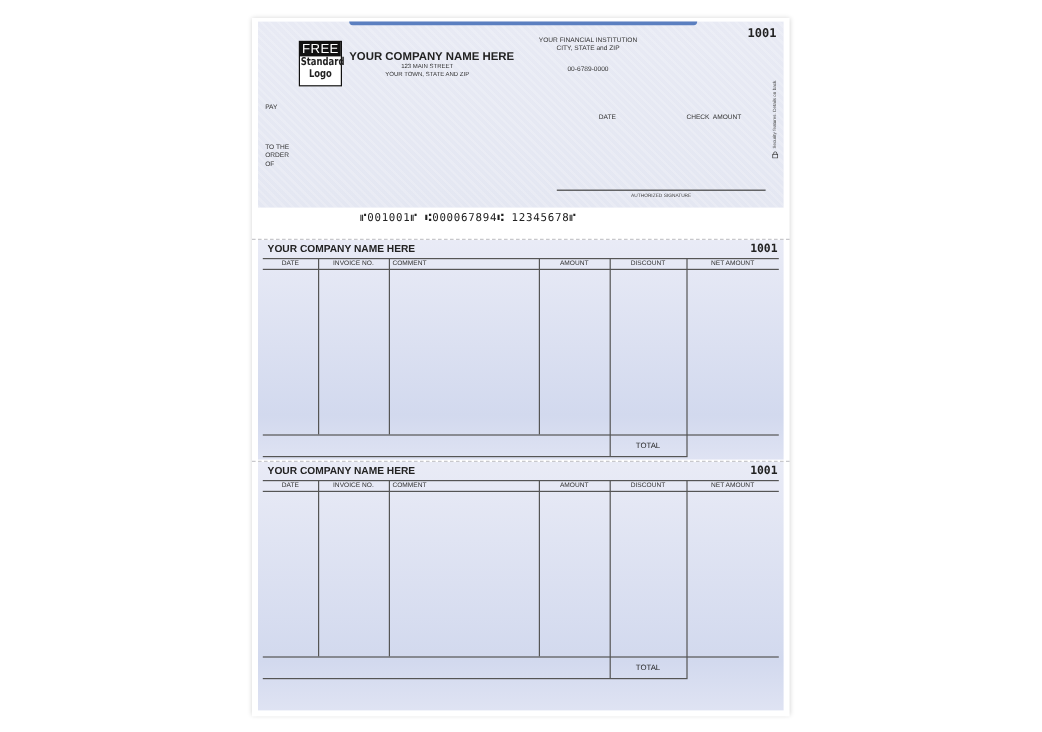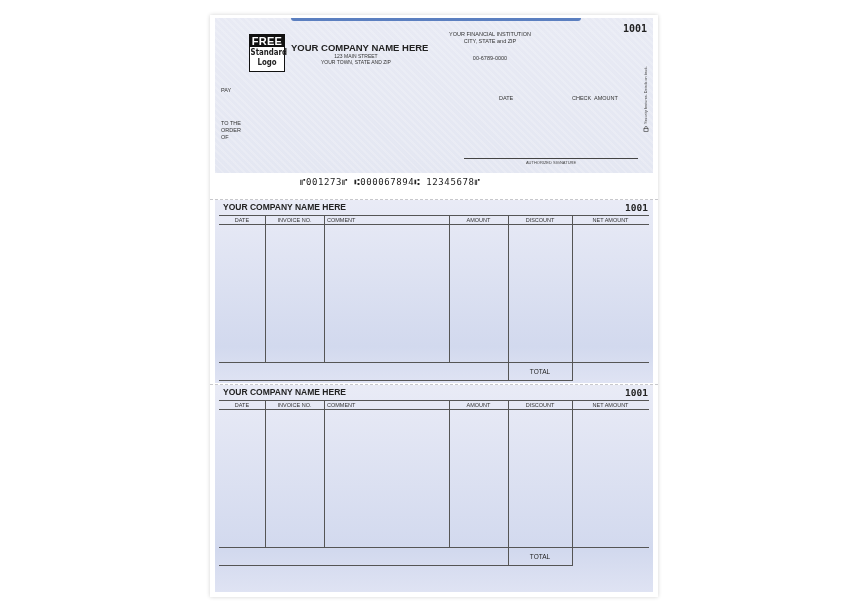--- a/index.html
+++ b/index.html
@@ -8,21 +8,21 @@
   .paper { position:absolute; left:210px; top:15px; width:448px; height:582px;
            background:#ffffff; box-shadow:0 0 4px rgba(0,0,0,0.18); }
   .check-face { position:absolute; left:5px; top:3px; width:438px; height:155px;
            background:
              repeating-linear-gradient(45deg, rgba(255,255,255,0.18) 0 2px, rgba(255,255,255,0) 2px 5px),
              linear-gradient(#e8eaf4, #e4e7f2); }
   .top-bar { position:absolute; left:76px; top:0; width:290px; height:3px; background:#5b7fc0;
              border-radius:0 0 3px 3px; }
   .abs { position:absolute; }
   .logo { left:34px; top:16px; width:34px; height:36px; border:1px solid #111; background:#fff; text-align:center; }
-  .logo .free { background:#111; color:#fff; font-weight:bold; font-size:11px; line-height:12px; letter-spacing:0.3px; }
+  .logo .free { background:#111; color:#fff; font-weight:normal; font-size:11px; line-height:12px; letter-spacing:0.3px; }
   .logo .std { font-size:9px; font-weight:bold; line-height:10px; font-family:"DejaVu Sans", sans-serif; transform:scaleX(0.78); transform-origin:center; white-space:nowrap; margin-left:-4px; margin-right:-4px; }
   .company { left:76px; top:24px; font-size:9.5px; font-weight:bold; white-space:nowrap; }
   .addr { left:76px; top:35px; width:130px; font-size:5px; text-align:center; line-height:6px; color:#333; }
   .bank { left:225px; top:13px; width:100px; font-size:5.5px; text-align:center; line-height:7px; color:#333; }
   .routing { left:225px; top:37px; width:100px; font-size:5.5px; text-align:center; color:#333; }
   .checknum { left:408px; top:5px; font-family:"DejaVu Sans Mono", monospace; font-size:10px; font-weight:bold; color:#222; }
   .lbl { font-size:5.5px; color:#333; line-height:7px; }
   .sigline { left:249px; top:140px; width:174px; height:1px; background:#444; }
   .siglbl { left:249px; top:142px; width:174px; text-align:center; font-size:4px; color:#444; }
   .security { left:426px; top:45px; width:8px; height:70px; }
@@ -82,21 +82,21 @@
 
     <div class="abs security">
       <span>Security features. Details on back.</span>
     </div>
     <svg class="abs lock" viewBox="0 0 6 7" width="6" height="7">
       <path d="M1.5 3V2a1.5 1.5 0 0 1 3 0v1" fill="none" stroke="#333" stroke-width="0.7"></path>
       <rect x="0.6" y="3" width="4.8" height="3.6" fill="none" stroke="#333" stroke-width="0.7"></rect>
     </svg>
   </div>
 
-  <div class="abs micr">⑈001273⑈ ⑆000067894⑆ 12345678⑈</div>
+  <div class="abs micr">⑈001001⑈ ⑆000067894⑆ 12345678⑈</div>
 
   <div class="perf" style="top:184px;"></div>
 
   <div class="stub" style="top:185px; height:183px;">
     <div class="stub-company">YOUR COMPANY NAME HERE</div>
     <div class="stub-num">1001</div>
 
     <div class="hline" style="left:4px; width:430px; top:15px;"></div>
     <div class="hline" style="left:4px; width:430px; top:24px;"></div>
 

